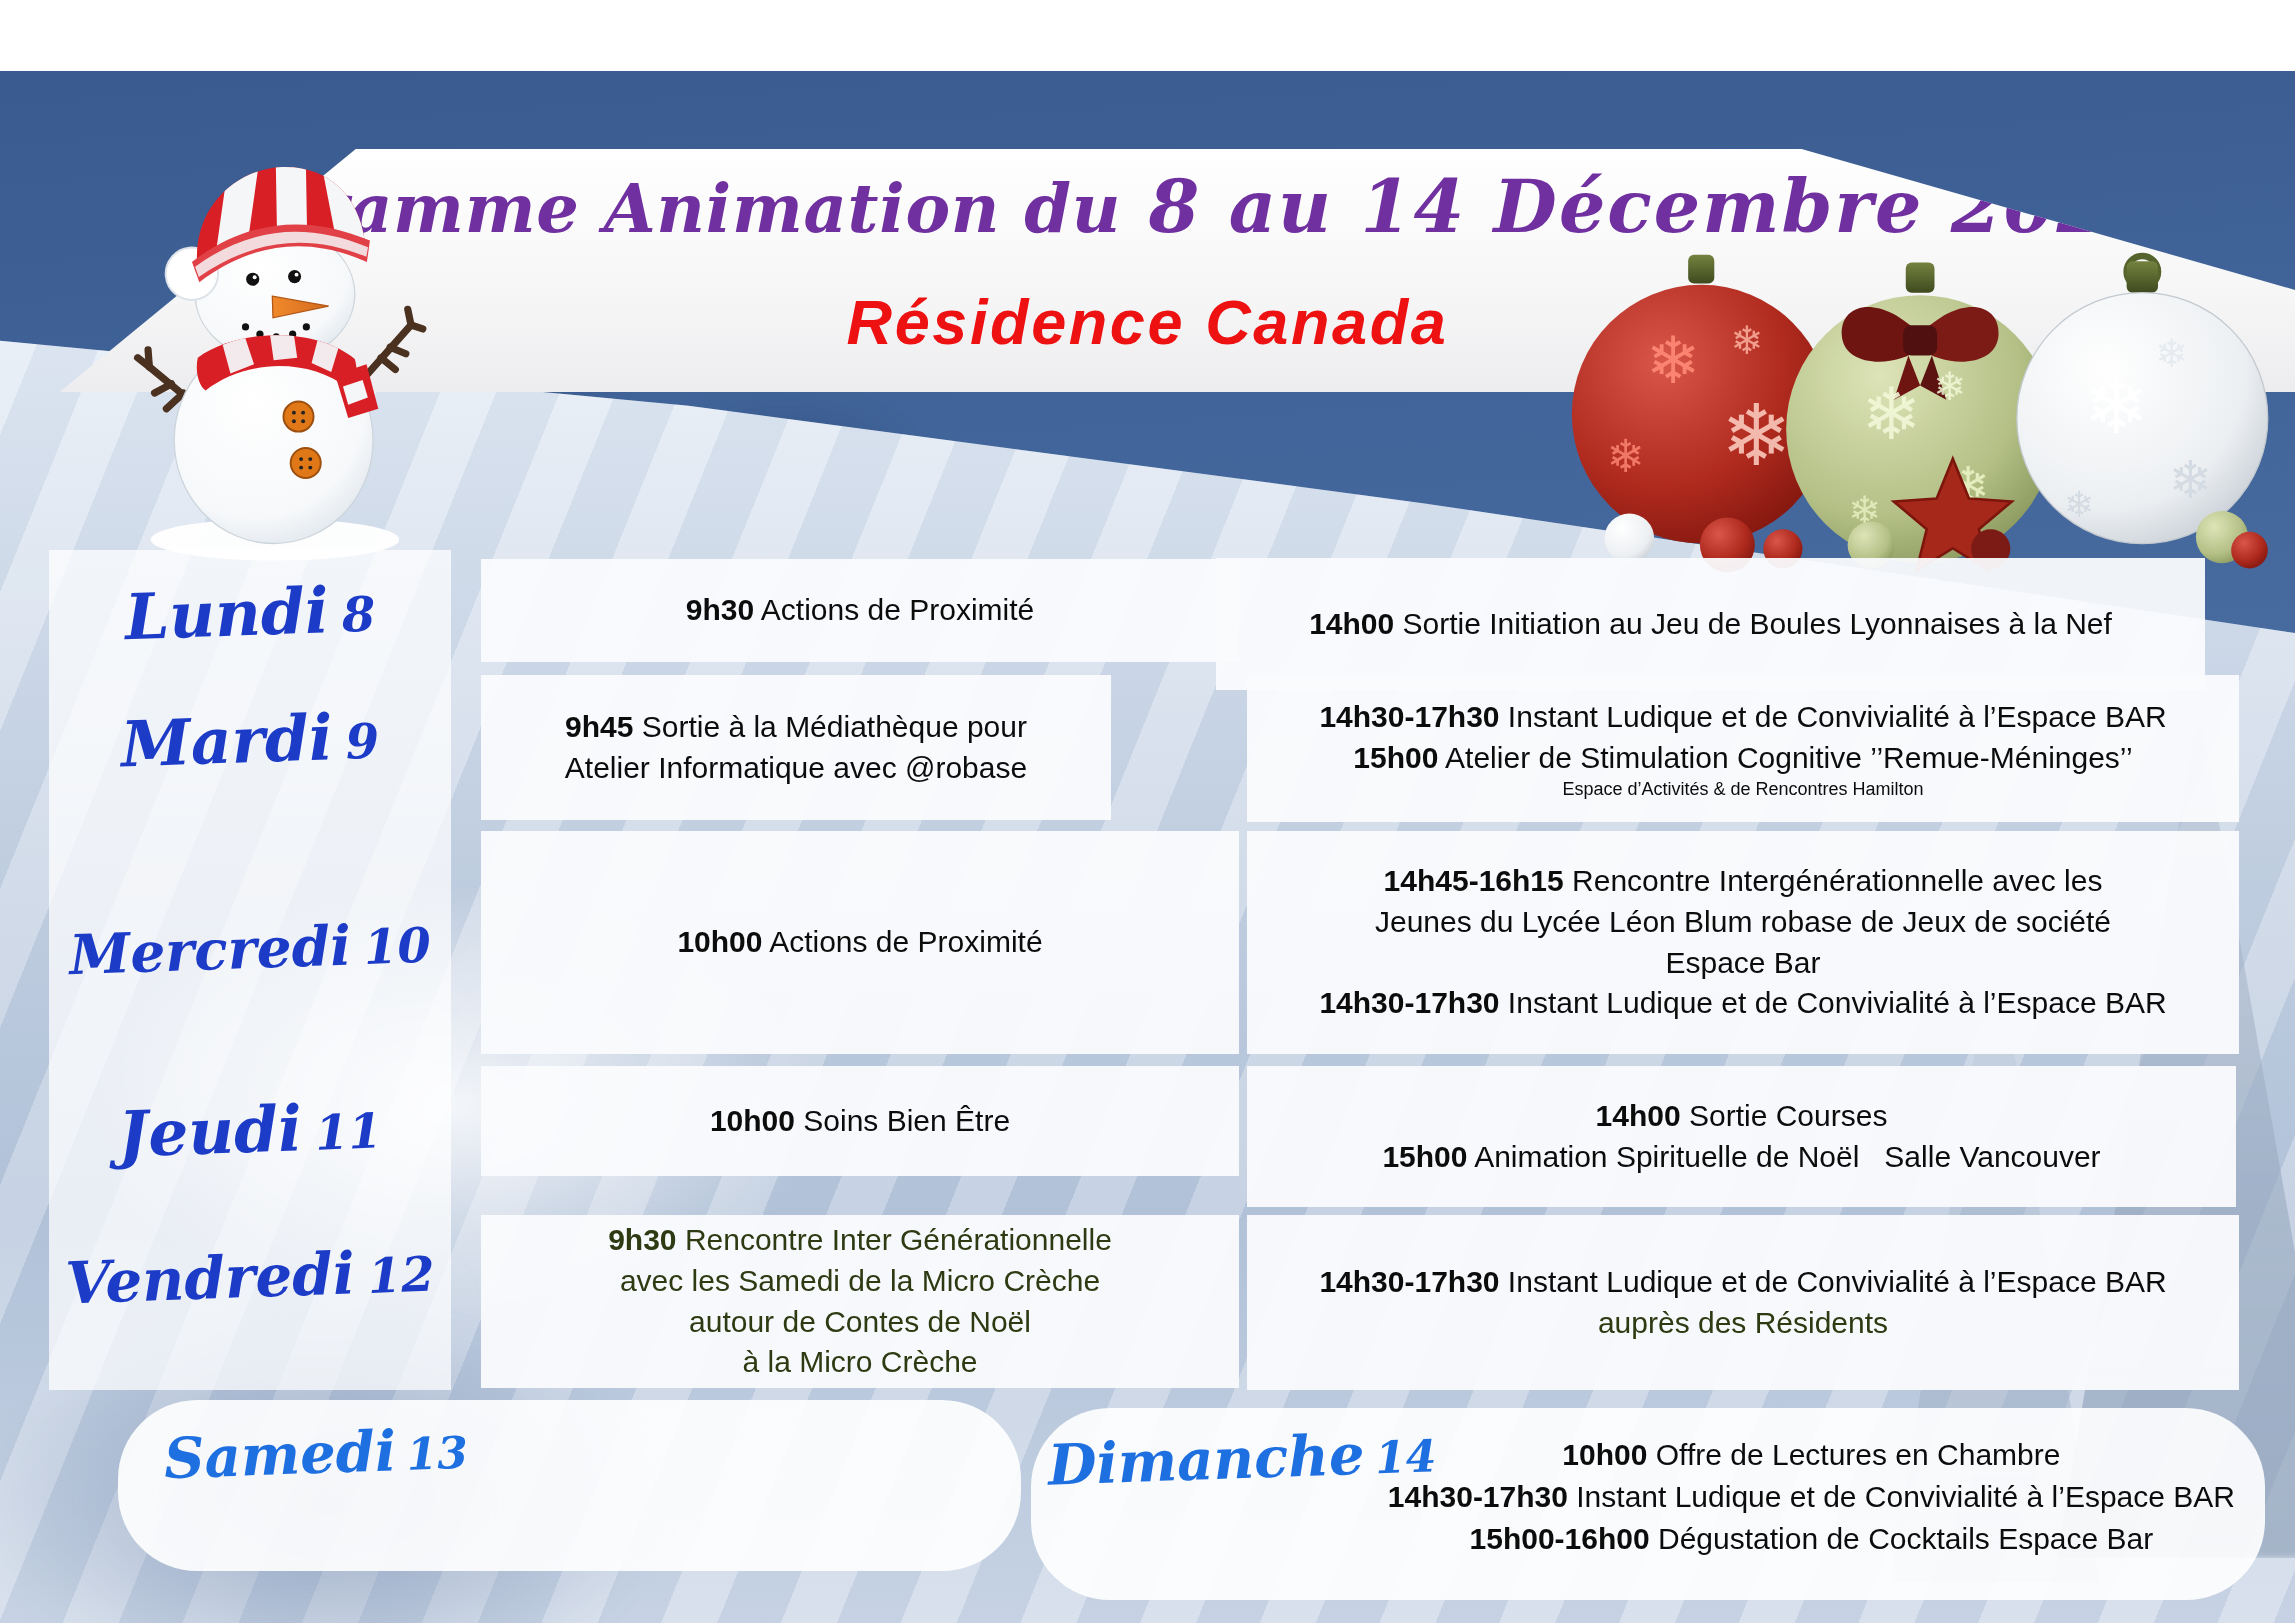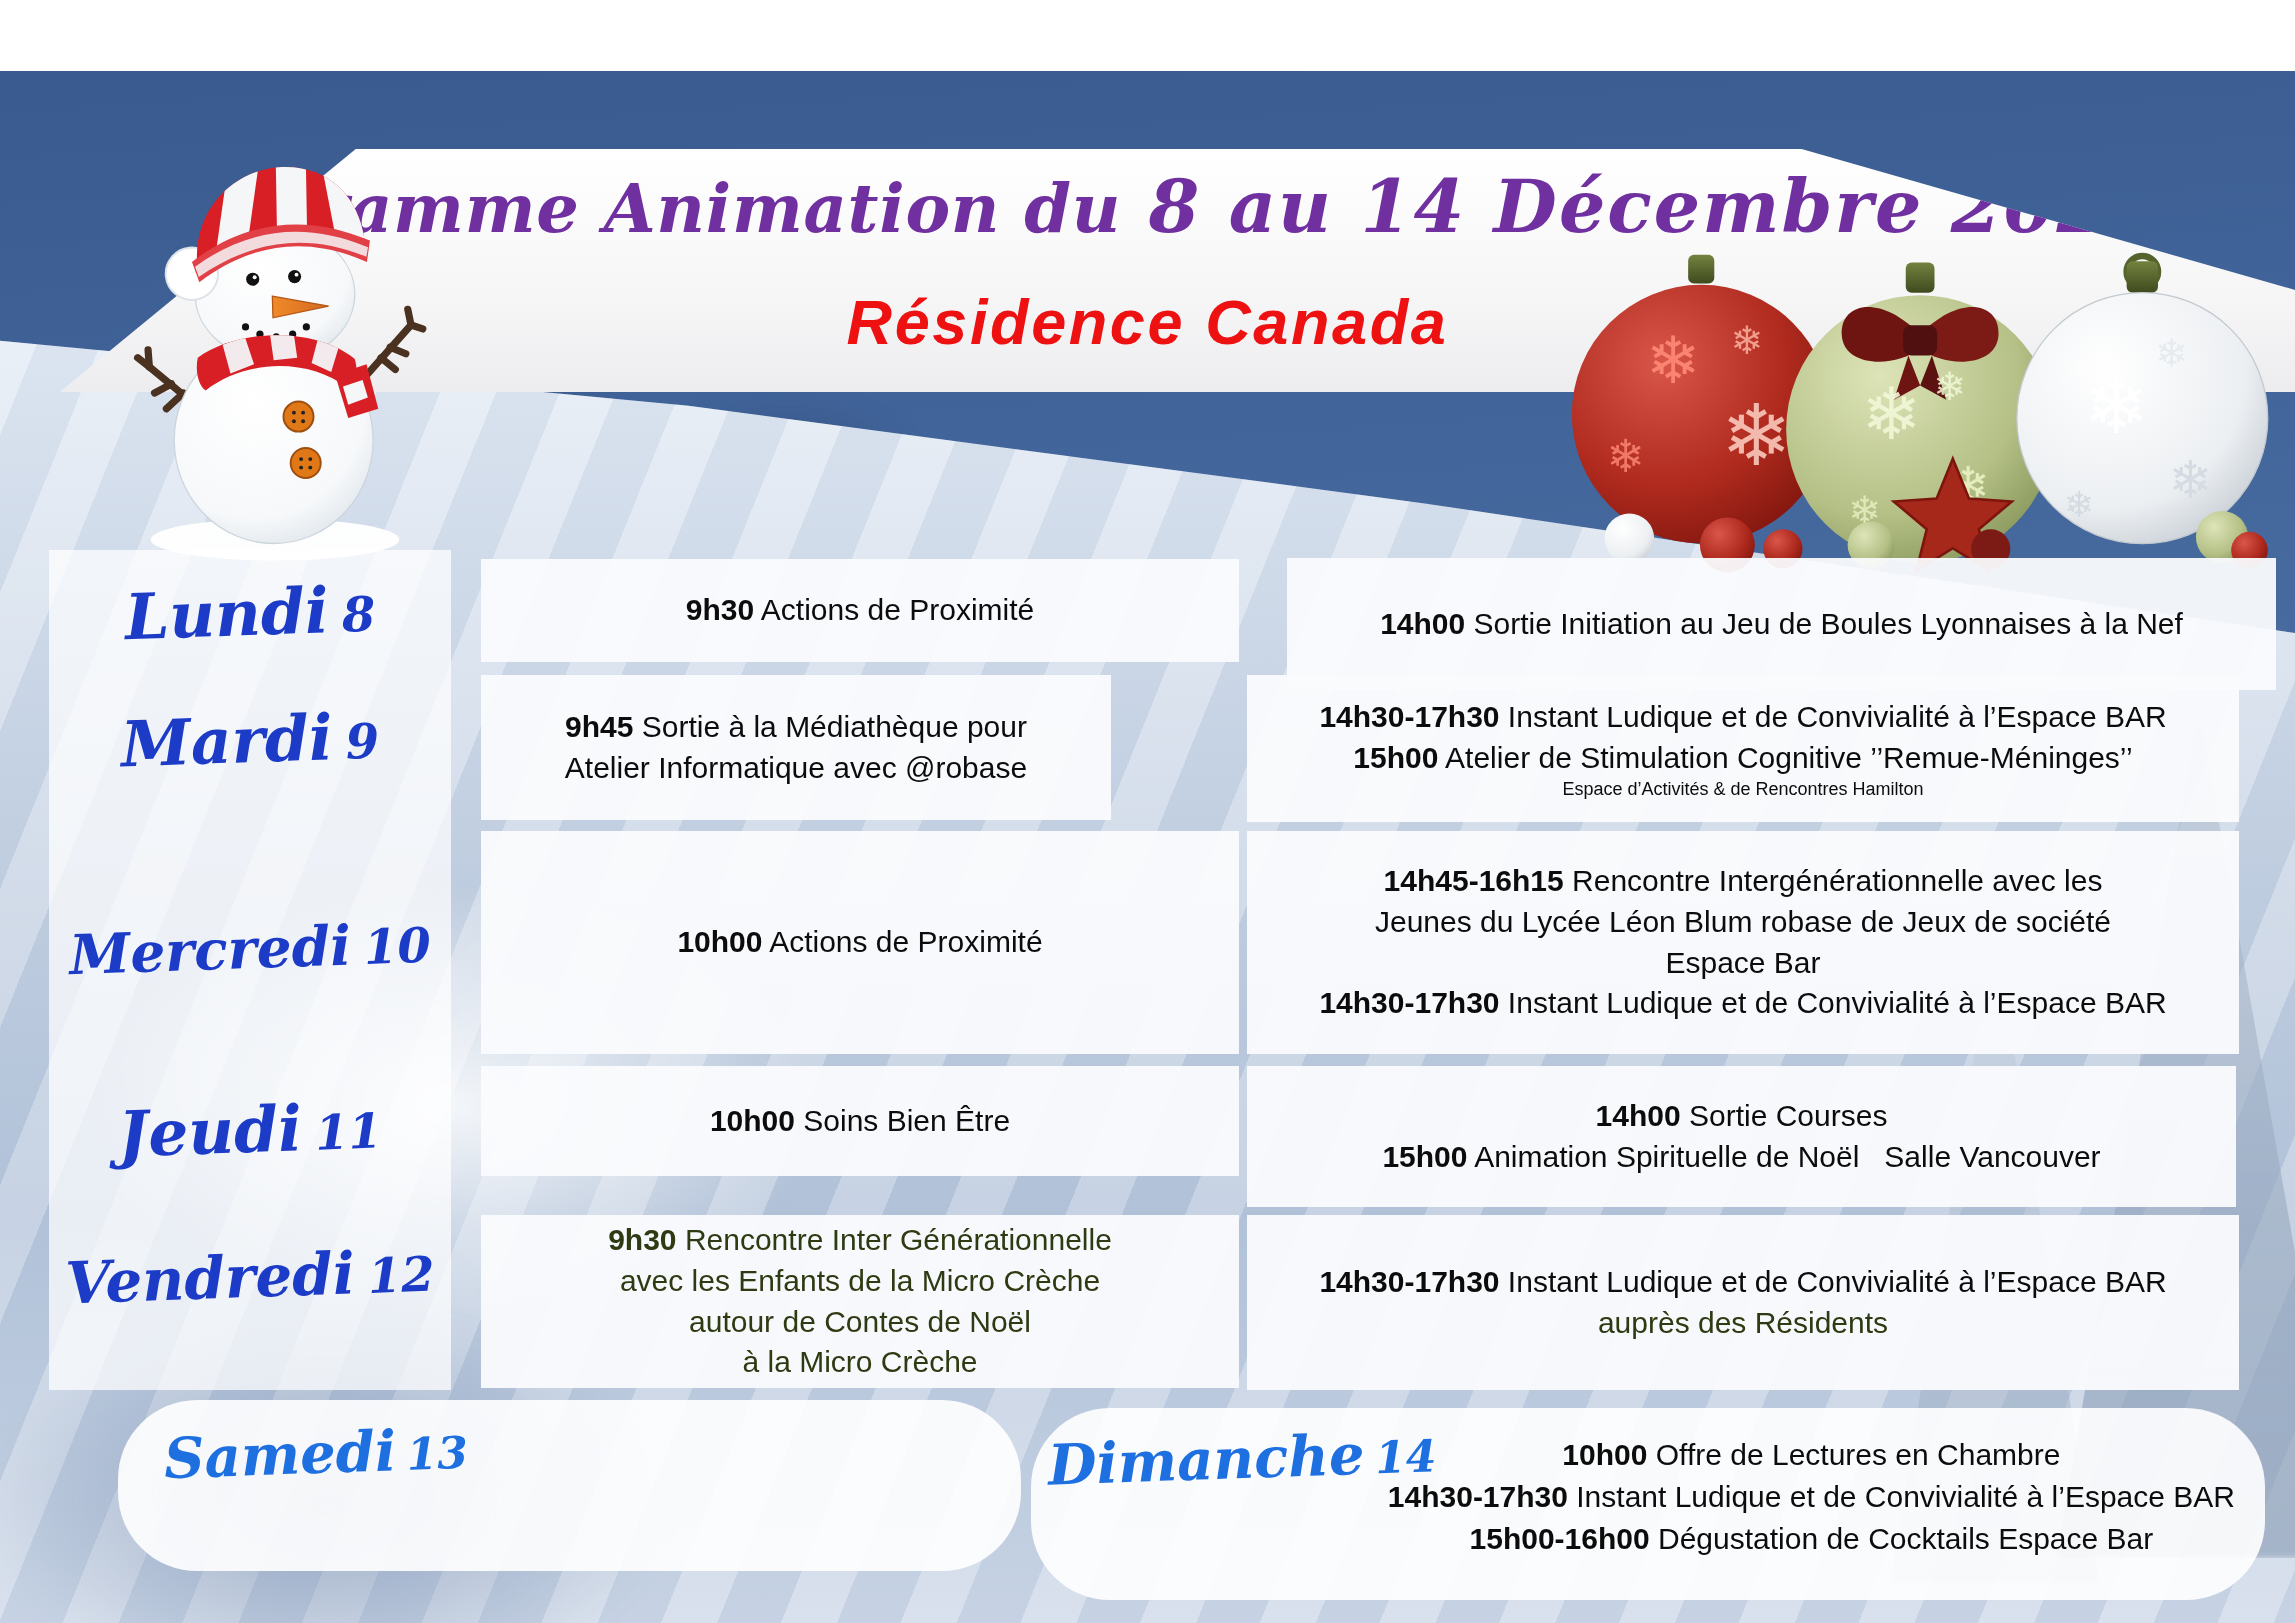--- a/index.html
+++ b/index.html
@@ -48,21 +48,21 @@
        color:#1c3cc8;font-size:63px;transform:rotate(-2deg);}
   .day .dnum{font-size:48px;margin-left:13px;}
   .d1{top:576px}.d2{top:703px}.d3{top:916px;font-size:55px}.d4{top:1093px}.d5{top:1243px;font-size:58px}
 
   
   .cell{position:absolute;background:rgba(250,251,253,.95);
        display:flex;flex-direction:column;justify-content:center;align-items:center;
        text-align:center;color:#0c0c0c;font-size:30px;line-height:1.36;}
   .cell b{font-weight:bold;}
   .m1{left:481px;top:559px;width:758px;height:103px}
-  .a1{left:1287px;top:558px;width:989px;height:132px}
+  .a1{left:1216px;top:558px;width:989px;height:132px}
   .m2{left:481px;top:675px;width:630px;height:145px}
   .a2{left:1247px;top:675px;width:992px;height:147px}
   .m3{left:481px;top:831px;width:758px;height:223px}
   .a3{left:1247px;top:831px;width:992px;height:223px}
   .m4{left:481px;top:1066px;width:758px;height:110px}
   .a4{left:1247px;top:1066px;width:989px;height:141px}
   .m5{left:481px;top:1215px;width:758px;height:173px}
   .a5{left:1247px;top:1215px;width:992px;height:175px}
   .sm{font-size:18px;line-height:1.2;}
   .grn{color:#2e3a12;}
@@ -275,21 +275,21 @@
     <div class="ln"><b></b><span>Atelier Informatique avec @robase</span></div>
   </div>
   <div class="cell m3">
     <div class="ln"><b>10h00</b><span> Actions de Proximité</span></div>
   </div>
   <div class="cell m4">
     <div class="ln"><b>10h00</b><span> Soins Bien Être</span></div>
   </div>
   <div class="cell m5 grn">
     <div class="ln"><b>9h30</b><span> Rencontre Inter Générationnelle</span></div>
-    <div class="ln"><b></b><span>avec les Enfants de la Micro Crèche</span></div>
+    <div class="ln"><b></b><span>avec les Samedi de la Micro Crèche</span></div>
     <div class="ln"><b></b><span>autour de Contes de Noël</span></div>
     <div class="ln"><b></b><span>à la Micro Crèche</span></div>
   </div>
 
   <div class="cell a1">
     <div class="ln"><b>14h00</b><span> Sortie Initiation au Jeu de Boules Lyonnaises à la Nef</span></div>
   </div>
   <div class="cell a2">
     <div class="ln"><b>14h30-17h30</b><span> Instant Ludique et de Convivialité à l’Espace BAR</span></div>
     <div class="ln"><b>15h00</b><span> Atelier de Stimulation Cognitive ’’Remue-Méninges’’</span></div>

